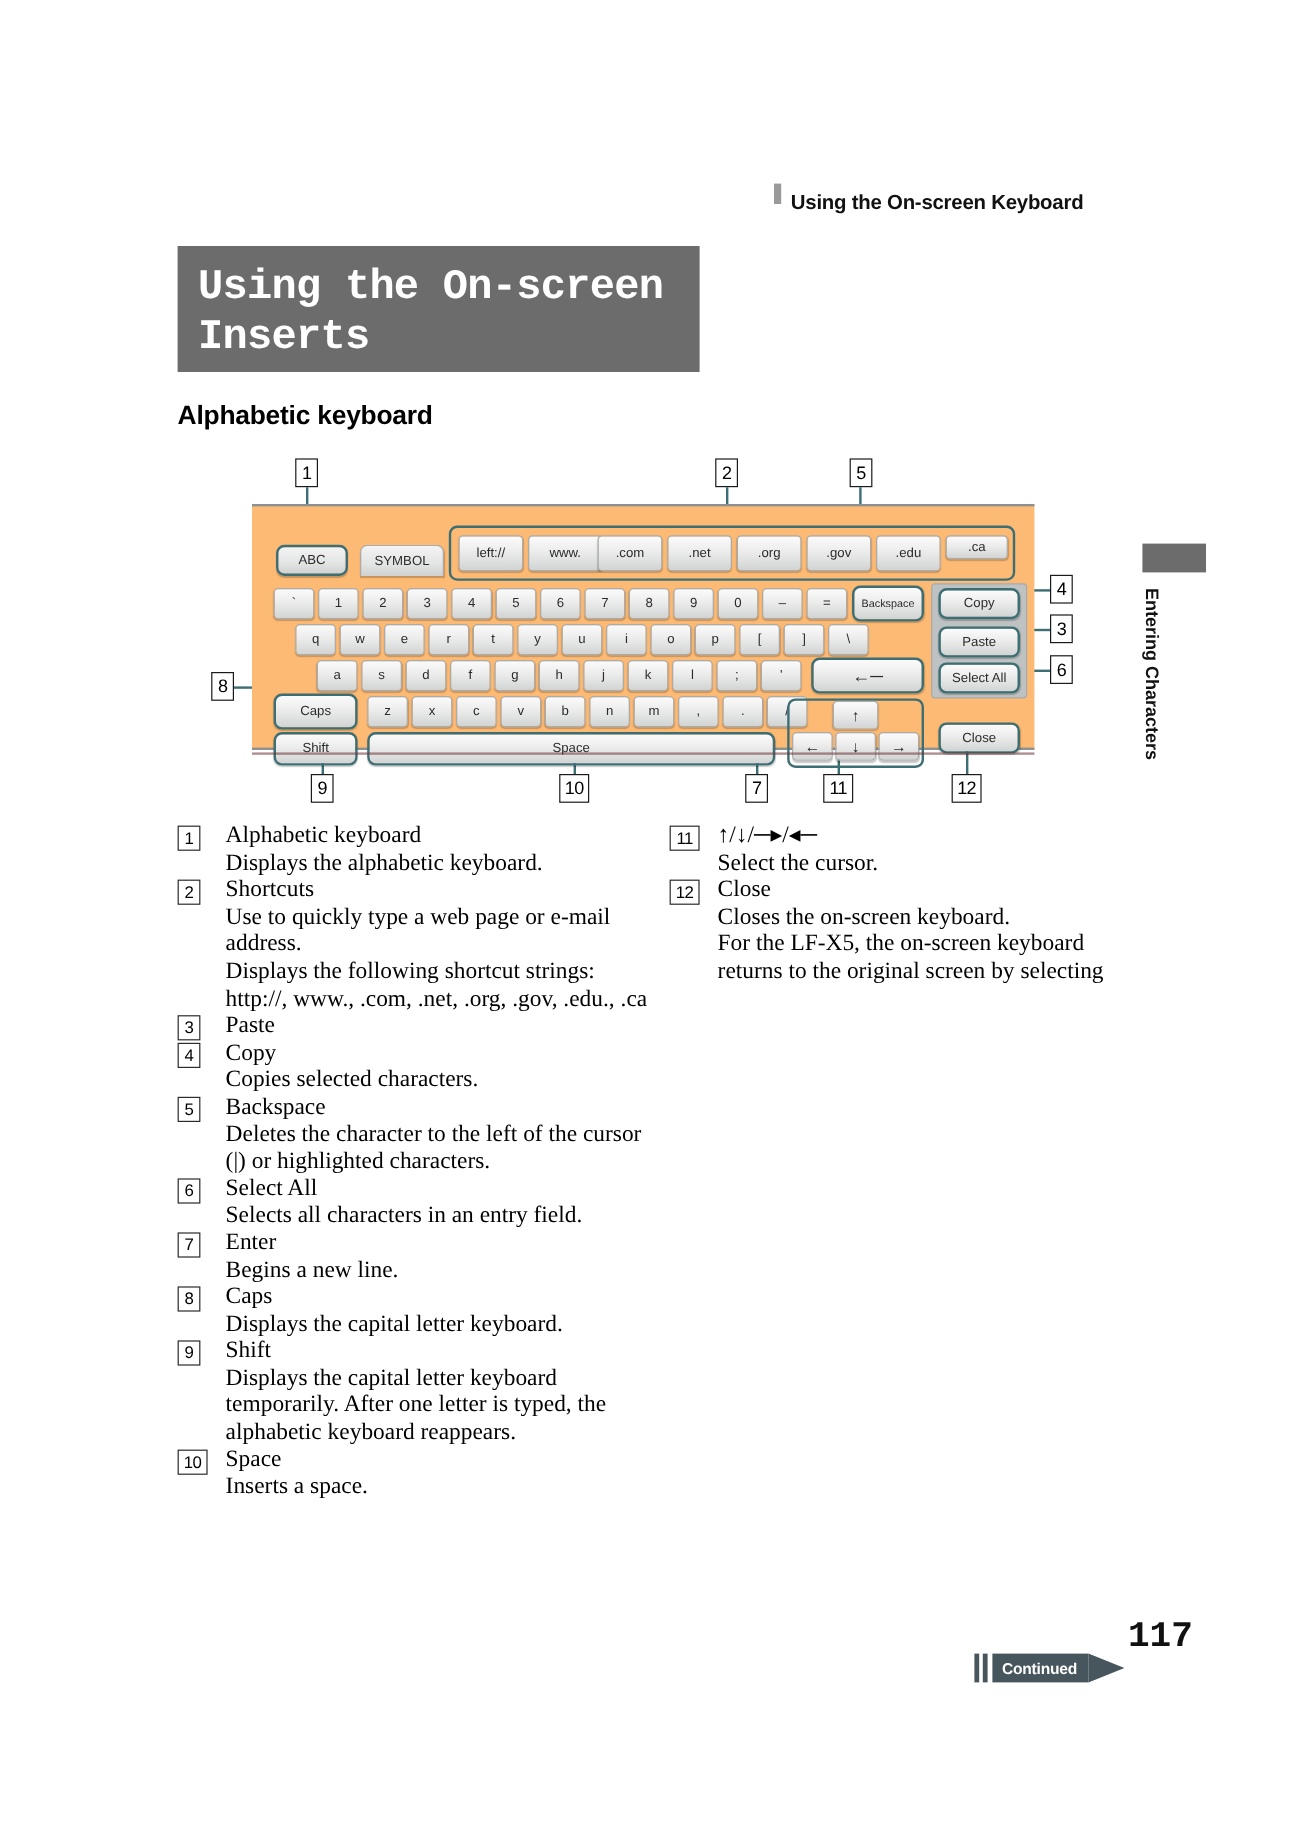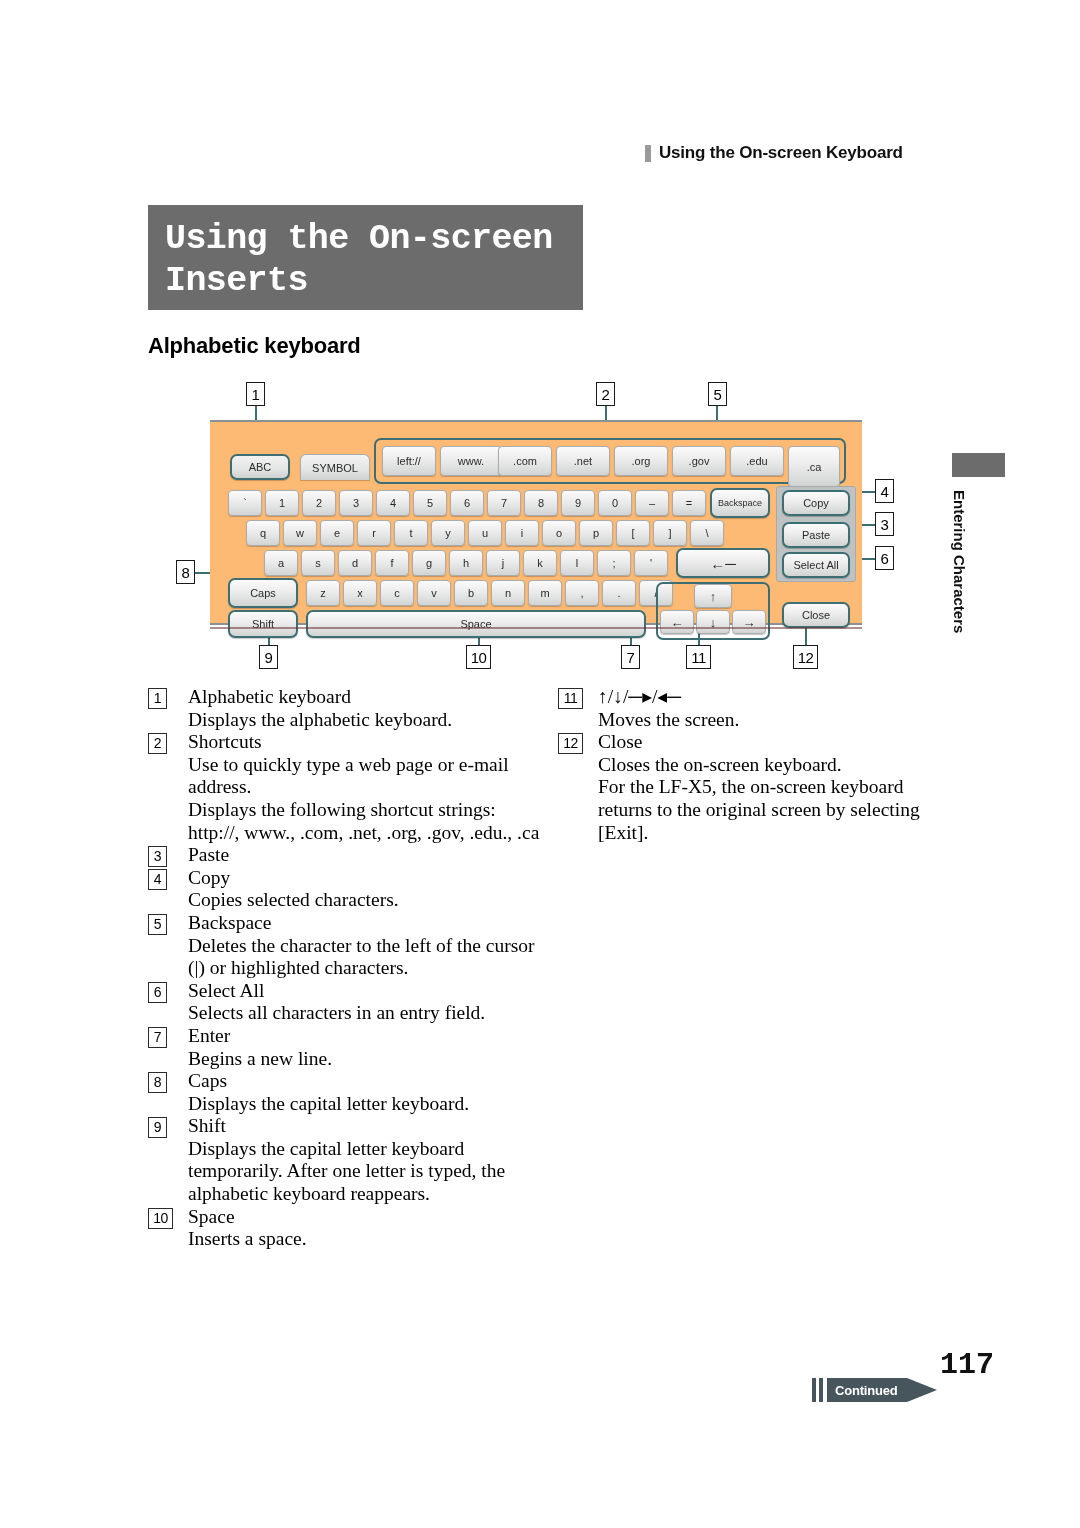--- a/index.html
+++ b/index.html
@@ -30,20 +30,21 @@
     height: 17px;
     background: #9a9a9a;
   }
   .running-header .rh-text {
     font-family: "Liberation Sans", sans-serif;
     font-weight: bold;
     font-size: 17px;
     letter-spacing: -0.2px;
     color: #111111;
     white-space: nowrap;
+    margin-top: 16px;
   }
 
   
   .title-block {
     position: absolute;
     left: 148px;
     top: 205px;
     width: 435px;
     height: 105px;
     background: #6c6c6c;
@@ -320,21 +321,21 @@
     <div class="key tab" style="left:84px; top:28px; width:70px; height:26px;">SYMBOL</div>
 
     <div class="group-box" style="left:158px; top:12px; width:472px; height:46px;"></div>
     <div class="key" style="left:166px; top:20px; width:54px; height:30px;">left://</div>
     <div class="key" style="left:224px; top:20px; width:62px; height:30px;">www.</div>
     <div class="key" style="left:282px; top:20px; width:54px; height:30px;">.com</div>
     <div class="key" style="left:340px; top:20px; width:54px; height:30px;">.net</div>
     <div class="key" style="left:398px; top:20px; width:54px; height:30px;">.org</div>
     <div class="key" style="left:456px; top:20px; width:54px; height:30px;">.gov</div>
     <div class="key" style="left:514px; top:20px; width:54px; height:30px;">.edu</div>
-    <div class="key" style="left:572px; top:20px; width:52px; height:41px;">.ca</div>
+    <div class="key" style="left:572px; top:20px; width:52px; height:20px;">.ca</div>
 
     <div class="key" style="left:12px;  top:64px; width:34px; height:26px;">`</div>
     <div class="key" style="left:49px;  top:64px; width:34px; height:26px;">1</div>
     <div class="key" style="left:86px;  top:64px; width:34px; height:26px;">2</div>
     <div class="key" style="left:123px; top:64px; width:34px; height:26px;">3</div>
     <div class="key" style="left:160px; top:64px; width:34px; height:26px;">4</div>
     <div class="key" style="left:197px; top:64px; width:34px; height:26px;">5</div>
     <div class="key" style="left:234px; top:64px; width:34px; height:26px;">6</div>
     <div class="key" style="left:271px; top:64px; width:34px; height:26px;">7</div>
     <div class="key" style="left:308px; top:64px; width:34px; height:26px;">8</div>
@@ -455,29 +456,28 @@
     <div class="entry">
       <span class="num wide">10</span>
       <span class="term">Space</span>
       <span class="desc">Inserts a space.</span>
     </div>
   </div>
 <div class="col col-right">
     <div class="entry">
       <span class="num wide">11</span>
       <span class="term">↑/↓/─▸/◂─</span>
-      <span class="desc">Moves the screen.</span>
+      <span class="desc">Select the cursor.</span>
     </div>
     <div class="entry">
       <span class="num wide">12</span>
       <span class="term">Close</span>
       <span class="desc">Closes the on-screen keyboard.</span>
       <span class="desc">For the LF-X5, the on-screen keyboard</span>
       <span class="desc">returns to the original screen by selecting</span>
-      <span class="desc">[Exit].</span>
     </div>
   </div>
 
 <div class="thumb-tab"></div>
 <div class="thumb-label">Entering Characters</div>
 
 <div class="page-num">117</div>
 <div class="continued">
   <span class="tick"></span>
   <span class="tick2"></span>

